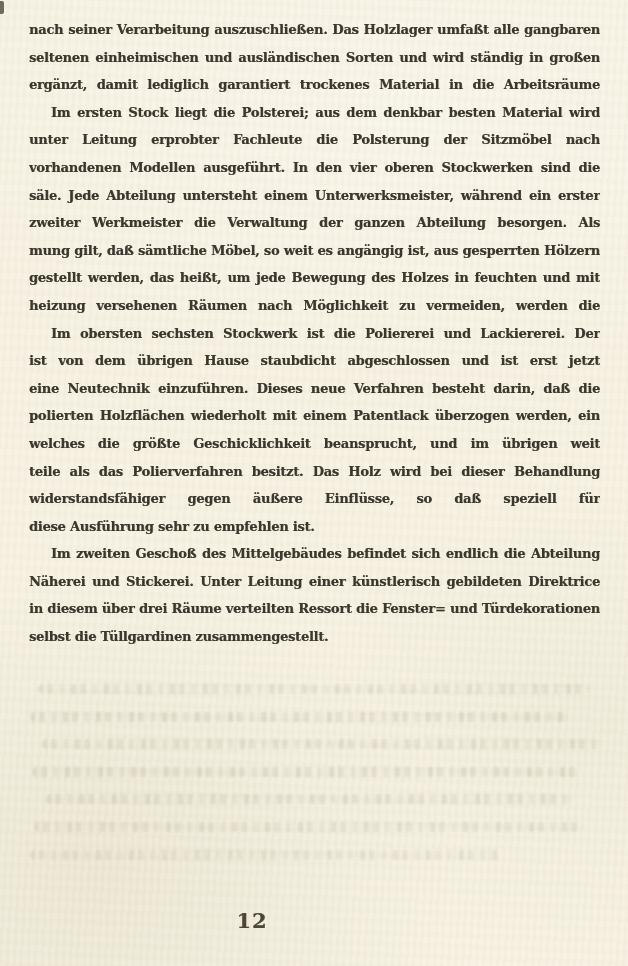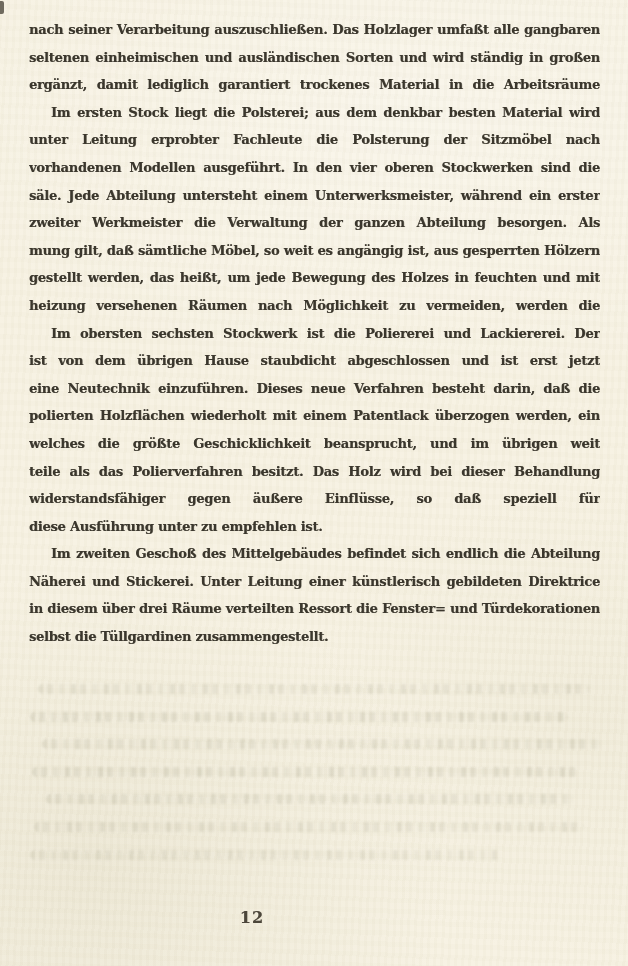--- a/index.html
+++ b/index.html
@@ -82,21 +82,21 @@
     filter: blur(1.2px);
     border-radius: 5px;
     opacity: 0.5;
   }
   .pagenum {
     position: absolute;
     left: 0;
     top: 908px;
     width: 504px;
     text-align: center;
-    font-size: 16px;
+    font-size: 21px;
     font-weight: 700;
     letter-spacing: 1px;
     color: #4c463a;
     text-shadow: 0.3px 0.3px 0 rgba(76,70,58,0.4);
   }
 </style>
 </head>
 <body>
 
 <div class="paper-texture"></div>
@@ -115,21 +115,21 @@
     <div class="line">mung gilt, daß sämtliche Möbel, so weit es angängig ist, aus gesperrten Hölzern her=</div>
     <div class="line">gestellt werden, das heißt, um jede Bewegung des Holzes in feuchten und mit Zentral=</div>
     <div class="line">heizung versehenen Räumen nach Möglichkeit zu vermeiden, werden die einzelnen</div>
     <div class="line indent">Im obersten sechsten Stockwerk ist die Poliererei und Lackiererei. Der letztere Raum</div>
     <div class="line">ist von dem übrigen Hause staubdicht abgeschlossen und ist erst jetzt entstanden, um</div>
     <div class="line">eine Neutechnik einzuführen. Dieses neue Verfahren besteht darin, daß die vorher</div>
     <div class="line">polierten Holzflächen wiederholt mit einem Patentlack überzogen werden, ein Verfahren,</div>
     <div class="line">welches die größte Geschicklichkeit beansprucht, und im übrigen weit praktischere Vor=</div>
     <div class="line">teile als das Polierverfahren besitzt. Das Holz wird bei dieser Behandlung erheblich</div>
     <div class="line">widerstandsfähiger gegen äußere Einflüsse, so daß speziell für Schlafzimmermöbel</div>
-    <div class="line para-end">diese Ausführung unter zu empfehlen ist.</div>
+    <div class="line para-end">diese Ausführung sehr zu empfehlen ist.</div>
     <div class="line indent">Im zweiten Geschoß des Mittelgebäudes befindet sich endlich die Abteilung für</div>
     <div class="line">Näherei und Stickerei. Unter Leitung einer künstlerisch gebildeten Direktrice werden</div>
     <div class="line">in diesem über drei Räume verteilten Ressort die Fenster= und Türdekorationen und</div>
     <div class="line para-end">selbst die Tüllgardinen zusammengestellt.</div>
   </div>
 
 <div class="ghosts">
     <div class="ghost-line" style="width: 552px; margin-left: 8px; opacity: 0.45;"></div>
     <div class="ghost-line" style="width: 538px; margin-left: 0px; opacity: 0.55;"></div>
     <div class="ghost-line" style="width: 560px; margin-left: 12px; opacity: 0.5;"></div>

